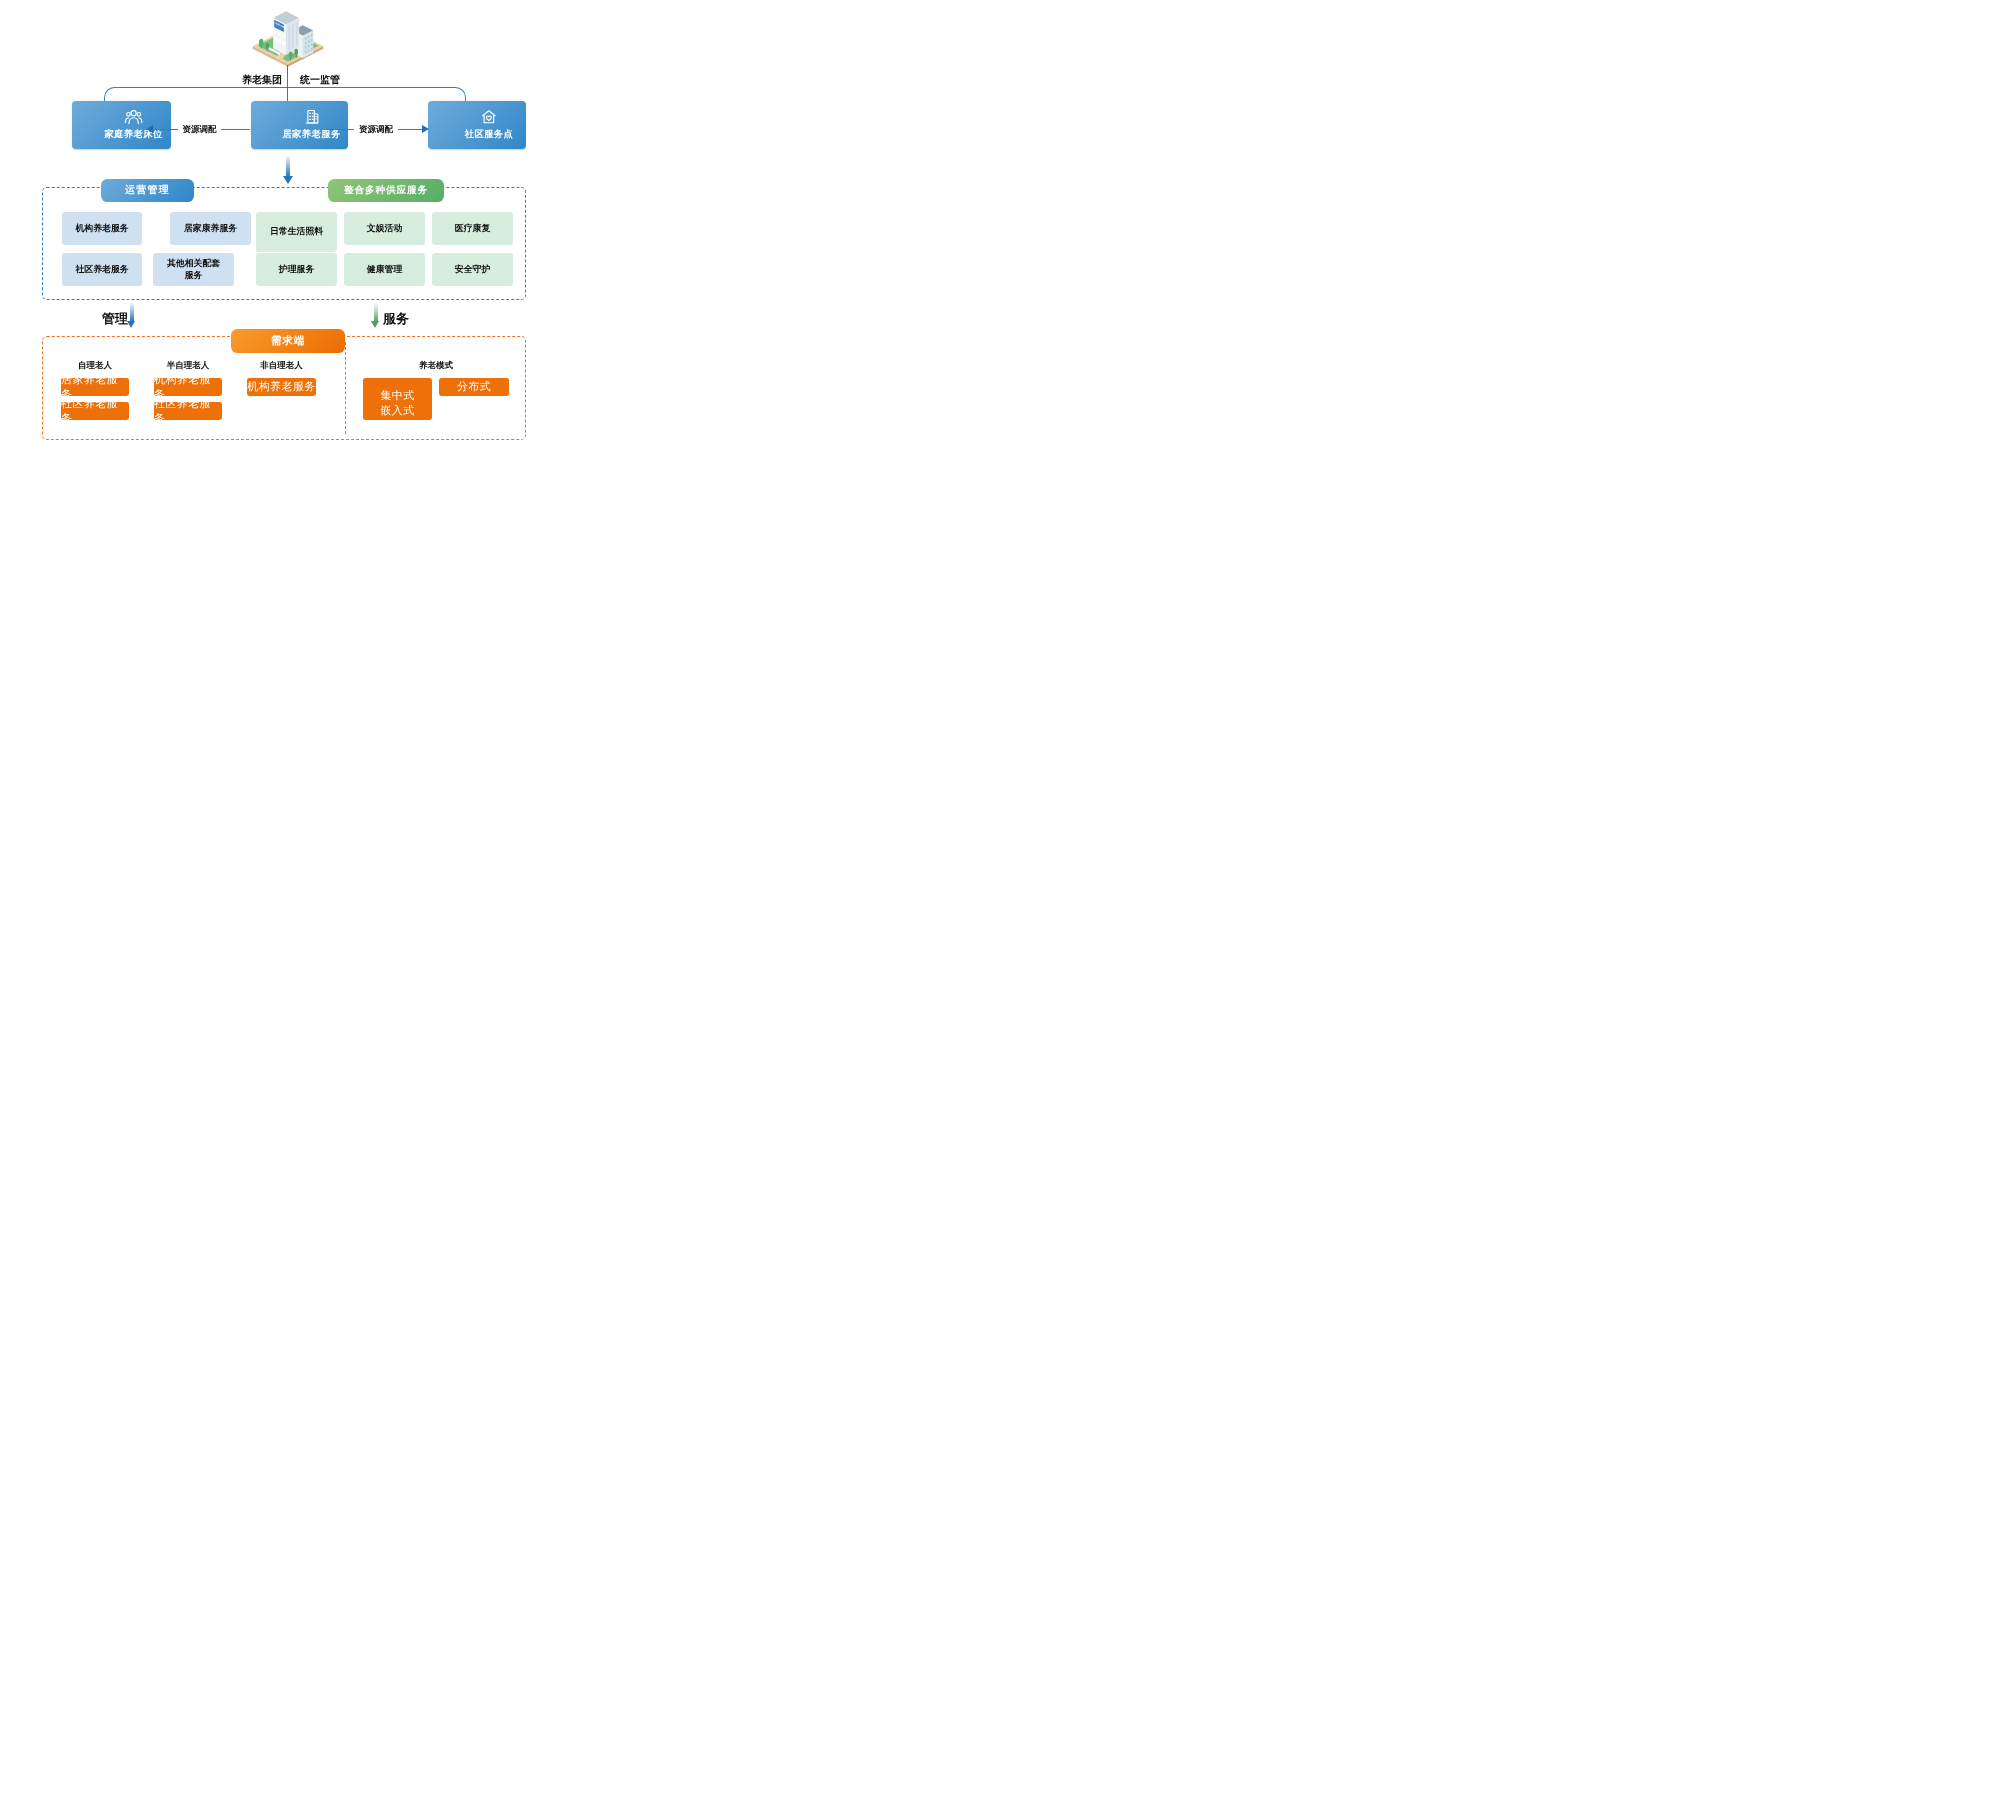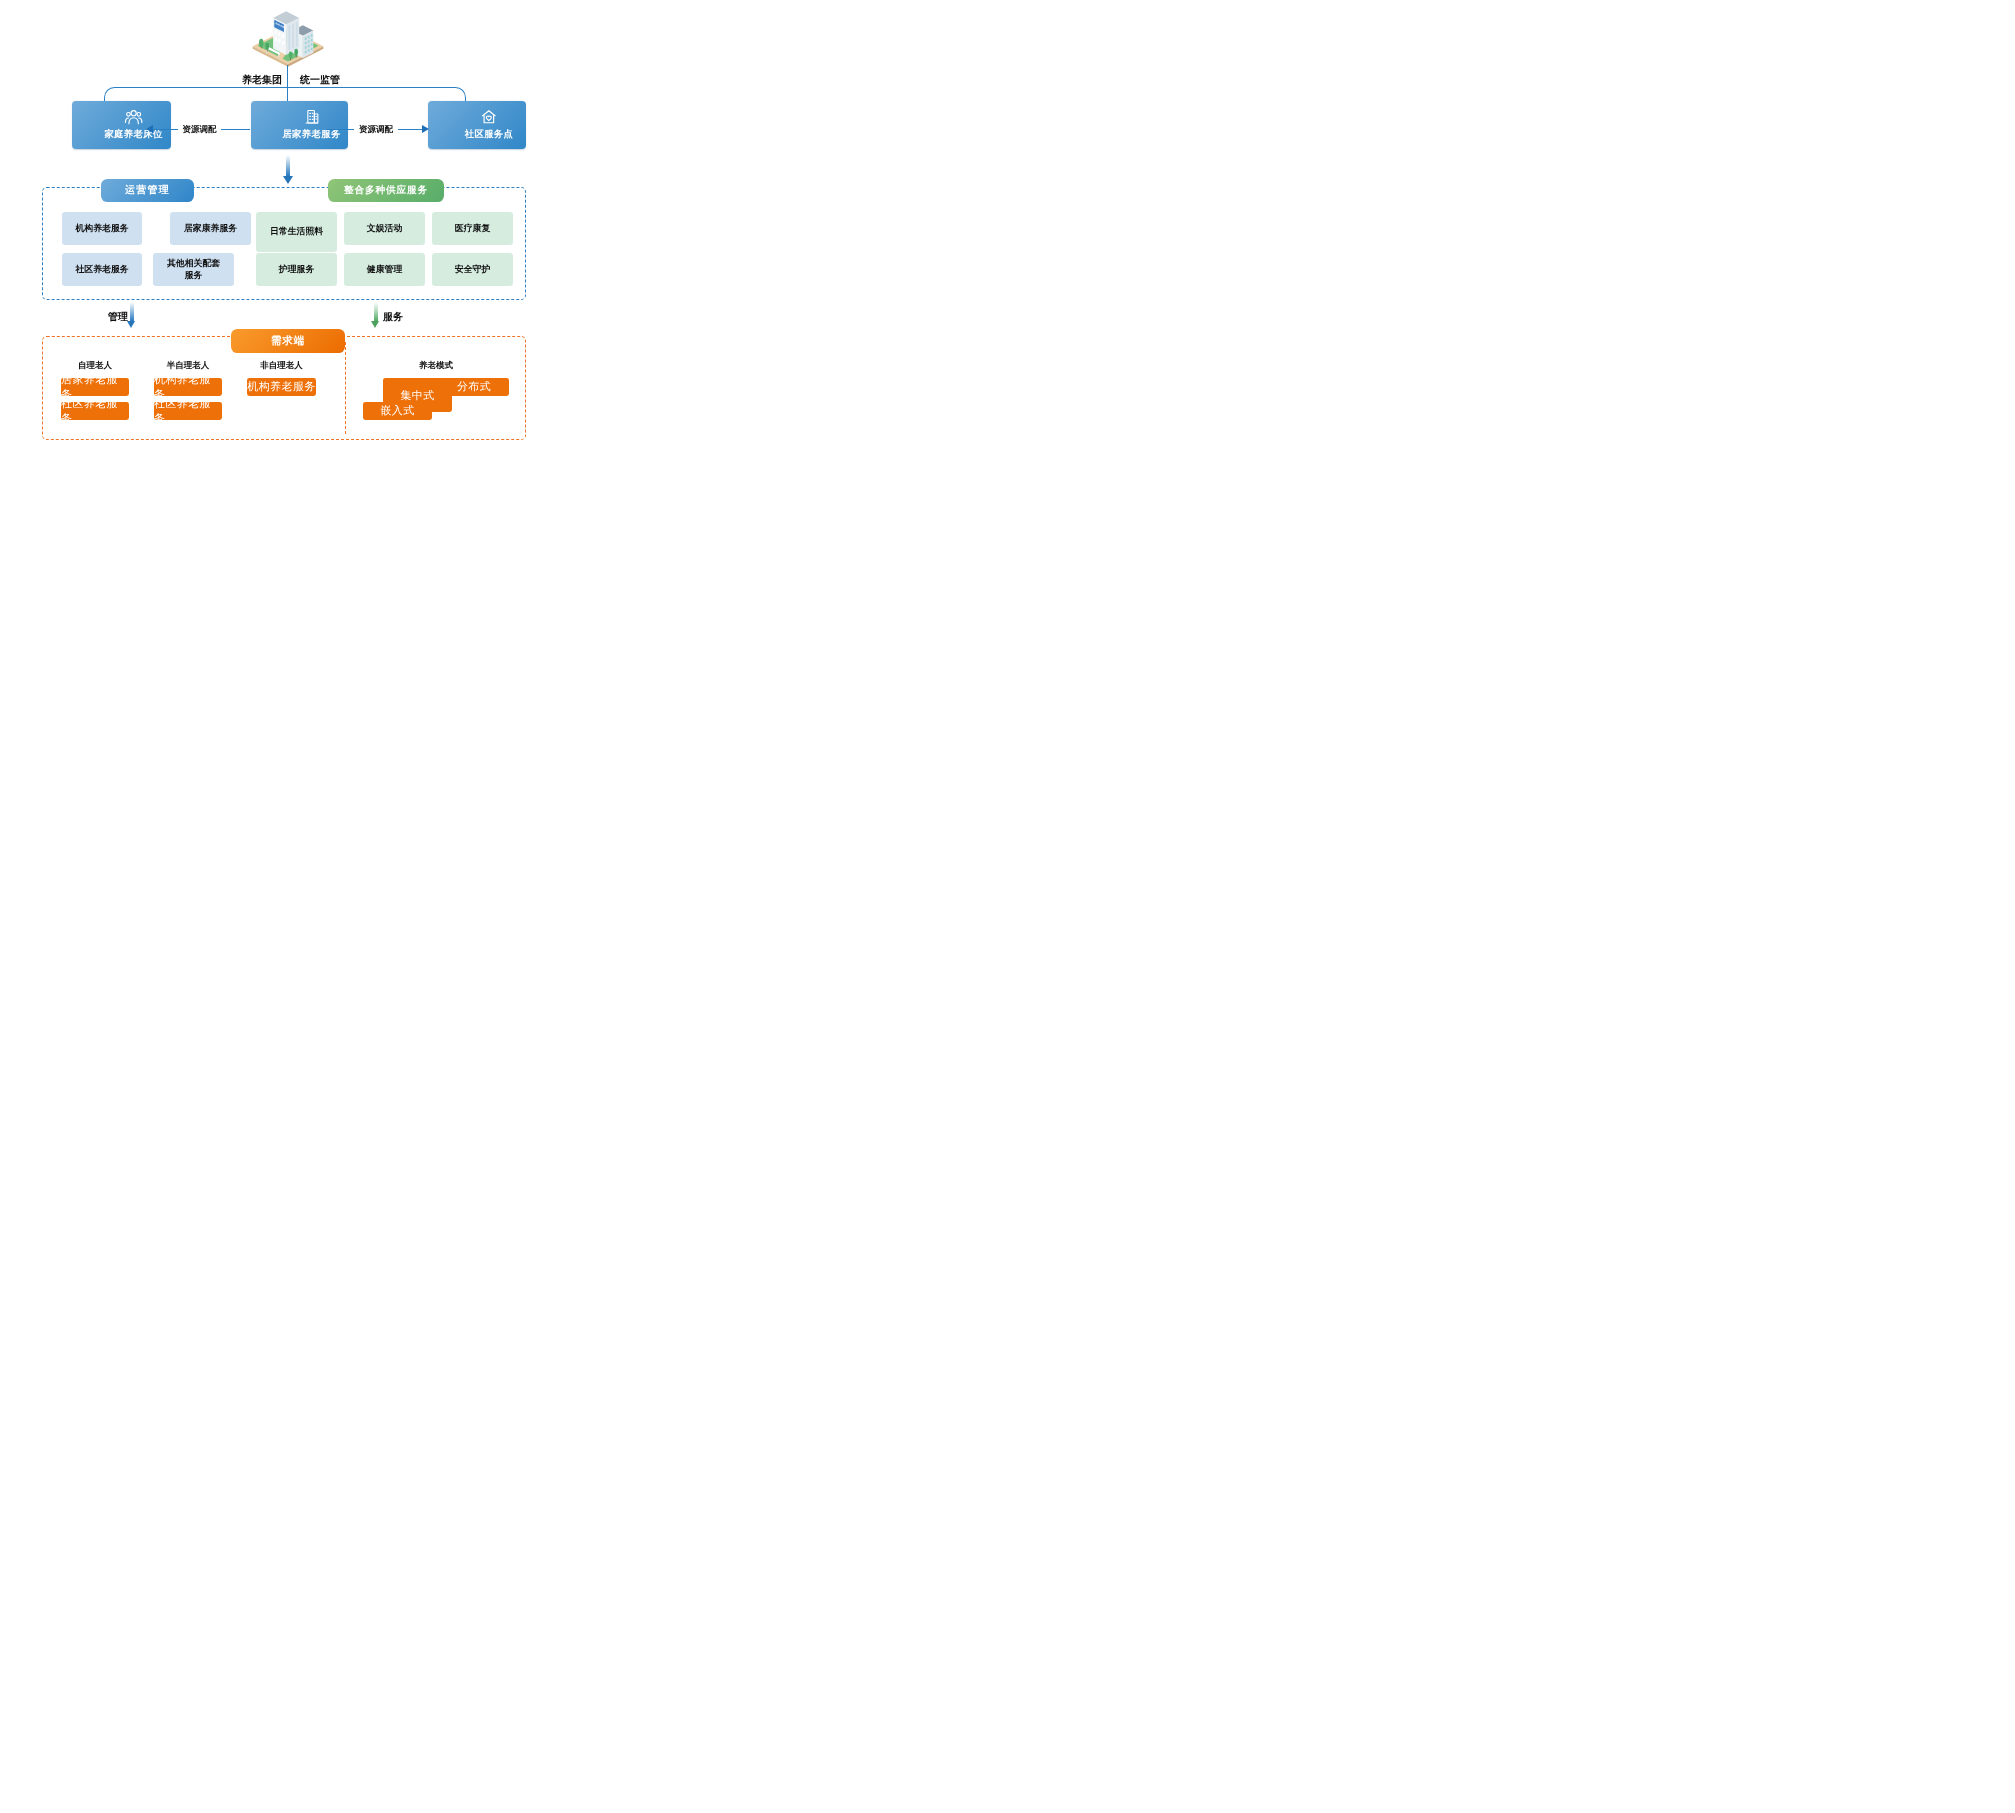--- a/index.html
+++ b/index.html
@@ -46,21 +46,21 @@
   .item{position:absolute;border-radius:3.2px;display:flex;align-items:center;justify-content:center;
     font-size:8.9px;font-weight:600;text-align:center;line-height:1.25;padding:0 9.7px;box-sizing:border-box;}
   .item.blue{background:#cfe0f1;}
   .item.green{background:#d5ecdf;}
 
   
   .obtn{position:absolute;background:#ee7008;color:#fff;border-radius:2.4px;display:flex;align-items:center;
     justify-content:center;font-size:11px;font-weight:400;letter-spacing:0.4px;}
 
   .col-head{position:absolute;font-size:8.5px;font-weight:700;text-align:center;}
-  .flow-label{position:absolute;font-size:10px;font-weight:700;}
+  .flow-label{position:absolute;font-size:13px;font-weight:700;}
   .top-label{position:absolute;top:73px;font-size:10px;font-weight:700;}
 </style>
 </head>
 <body>
 
 <div class="canvas">
 
   <svg class="abs" style="left:247px;top:6.4px;width:82px;height:61px;" viewBox="0 0 220 164">
     <g>
       <polygon points="110,156 205,108 110,60 15,108" fill="#ecd0a8"></polygon>
@@ -223,18 +223,18 @@
   <div class="obtn" style="left:61px;top:402px;width:68px;height:17.7px;">社区养老服务</div>
 
   <div class="col-head" style="left:154px;top:360px;width:68px;">半自理老人</div>
   <div class="obtn" style="left:154px;top:378px;width:68px;height:17.7px;">机构养老服务</div>
   <div class="obtn" style="left:154px;top:402px;width:68px;height:17.7px;">社区养老服务</div>
 
   <div class="col-head" style="left:247px;top:360px;width:69px;">非自理老人</div>
   <div class="obtn" style="left:247px;top:378px;width:69px;height:17.7px;">机构养老服务</div>
 
   <div class="col-head" style="left:363px;top:360px;width:146px;">养老模式</div>
-  <div class="obtn" style="left:383px;top:378px;width:69px;height:34px;">集中式</div>
+  <div class="obtn" style="left:363px;top:378px;width:69px;height:34px;">集中式</div>
   <div class="obtn" style="left:439px;top:378px;width:70px;height:17.7px;">分布式</div>
   <div class="obtn" style="left:363px;top:402px;width:69px;height:17.7px;">嵌入式</div>
 
 </div>
 
 
 </body></html>

